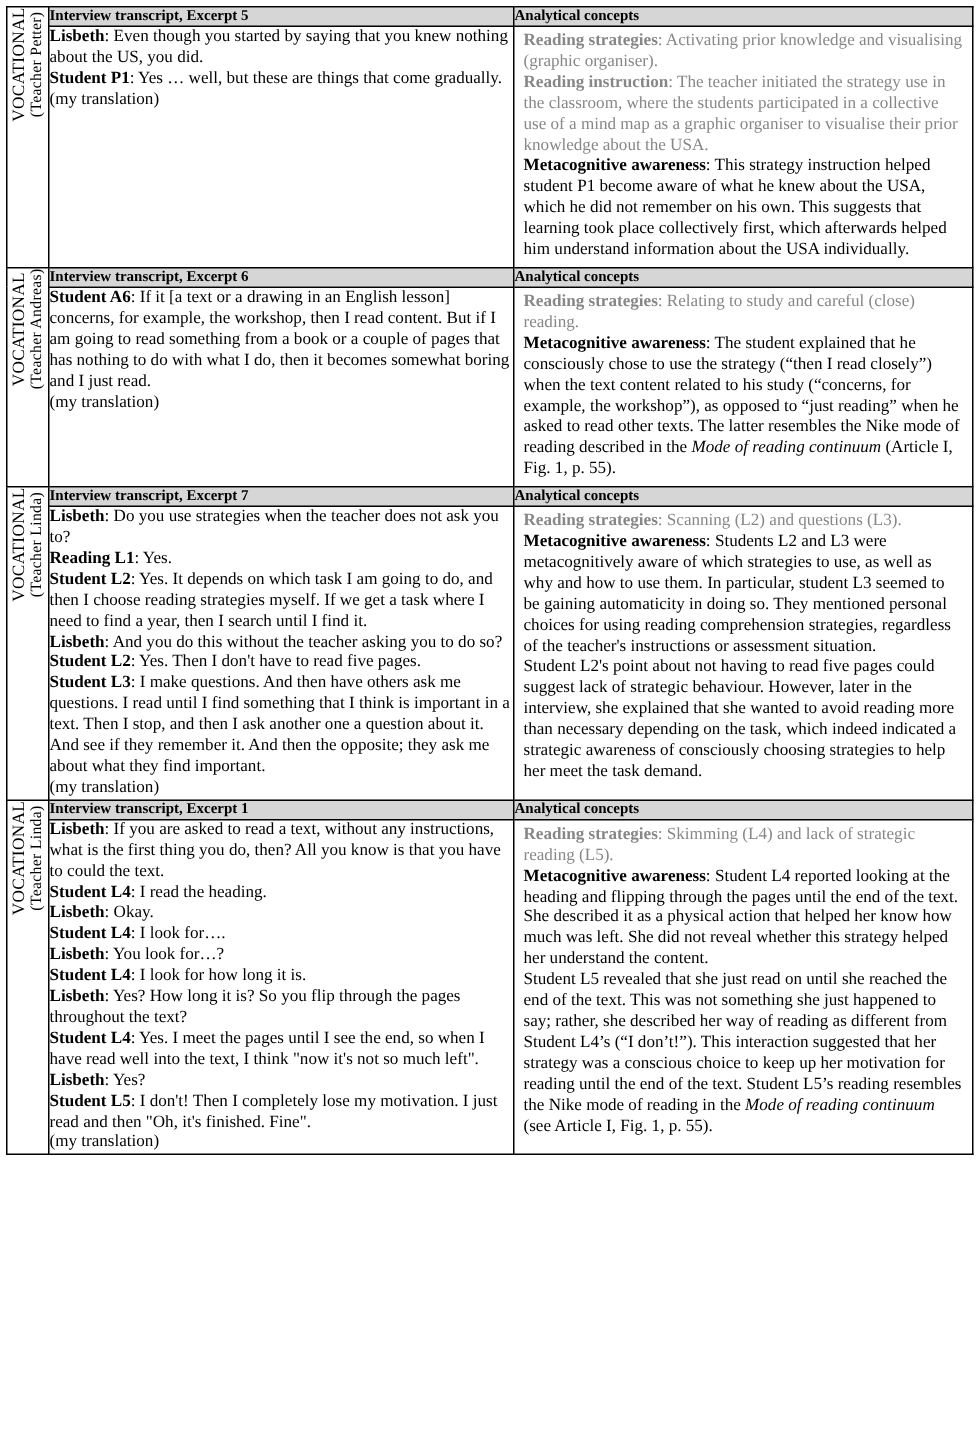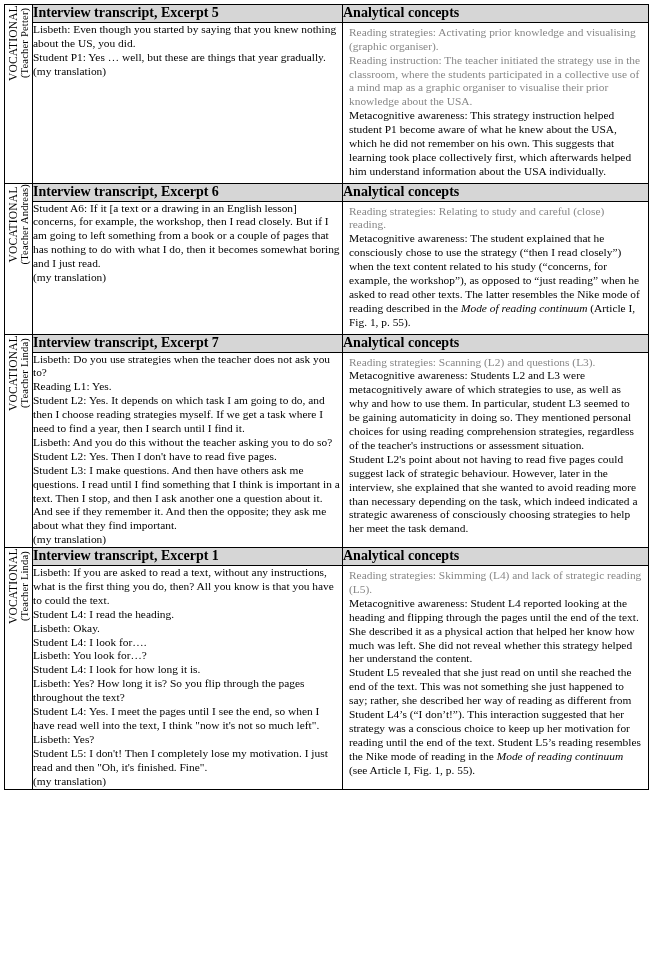--- a/index.html
+++ b/index.html
@@ -47,36 +47,36 @@
     font-size: 10.5px;
     letter-spacing: 0.2px;
   }
   .rotwrap .l1 { display: block; }
   .rotwrap .l2 { display: block; }
   .voc { font-variant: small-caps; font-size: 11.5px; }
 
   .hdrcell {
     background: #d6d6d6;
     font-weight: bold;
-    font-size: 14px;
+    font-size: 10px;
     padding: 2px 4px 2px 5px;
     line-height: 1.2;
   }
   .bodycell {
     padding: 3px 5px 4px 5px;
     font-size: 11.4px;
     line-height: 1.22;
     text-align: left;
   }
   .bodycell.right {
     padding: 3px 6px 4px 6px;
   }
   p { margin: 0 0 0 0; }
   p + p { margin-top: 0; }
-  .b { font-weight: normal; }
+  .b { font-weight: bold; }
   .i { font-style: italic; }
   .gray { color: #878787; text-align: right; }
   .trans { margin-top: 10px; }
   .dialog p { margin: 0; }
 </style>
 </head>
 <body>
 
 <div id="doc">
 <table class="grid">
@@ -93,21 +93,21 @@
         <span class="l1 voc">VOCATIONAL</span>
         <span class="l2">(Teacher Petter)</span>
       </span>
     </td>
     <td class="hdrcell">Interview transcript, Excerpt 5</td>
     <td class="hdrcell">Analytical concepts</td>
   </tr>
   <tr>
     <td class="bodycell dialog">
       <p><span class="b">Lisbeth</span><span>: Even though you started by saying that you knew nothing about the US, you did.</span></p>
-      <p><span class="b">Student P1</span><span>: Yes … well, but these are things that year gradually.</span></p>
+      <p><span class="b">Student P1</span><span>: Yes … well, but these are things that come gradually.</span></p>
       <p class="trans">(my translation)</p>
     </td>
     <td class="bodycell right">
       <p><span class="b gray">Reading strategies</span><span class="gray">: Activating prior knowledge and visualising (graphic organiser).</span></p>
       <p><span class="b gray">Reading instruction</span><span class="gray">: The teacher initiated the strategy use in the classroom, where the students participated in a collective use of a mind map as a graphic organiser to visualise their prior knowledge about the USA.</span></p>
       <p><span class="b">Metacognitive awareness</span><span>: This strategy instruction helped student P1 become aware of what he knew about the USA, which he did not remember on his own. This suggests that learning took place collectively first, which afterwards helped him understand information about the USA individually.</span></p>
     </td>
   </tr>
 
   <tr>
@@ -115,21 +115,21 @@
       <span class="rotwrap">
         <span class="l1 voc">VOCATIONAL</span>
         <span class="l2">(Teacher Andreas)</span>
       </span>
     </td>
     <td class="hdrcell">Interview transcript, Excerpt 6</td>
     <td class="hdrcell">Analytical concepts</td>
   </tr>
   <tr>
     <td class="bodycell dialog">
-      <p><span class="b">Student A6</span><span>: If it [a text or a drawing in an English lesson] concerns, for example, the workshop, then I read closely. But if I am going to left something from a book or a couple of pages that has nothing to do with what I do, then it becomes somewhat boring and I just read.</span></p>
+      <p><span class="b">Student A6</span><span>: If it [a text or a drawing in an English lesson] concerns, for example, the workshop, then I read content. But if I am going to read something from a book or a couple of pages that has nothing to do with what I do, then it becomes somewhat boring and I just read.</span></p>
       <p class="trans">(my translation)</p>
     </td>
     <td class="bodycell right">
       <p><span class="b gray">Reading strategies</span><span class="gray">: Relating to study and careful (close) reading.</span></p>
       <p><span class="b">Metacognitive awareness</span><span>: The student explained that he consciously chose to use the strategy (“then I read closely”) when the text content related to his study (“concerns, for example, the workshop”), as opposed to “just reading” when he asked to read other texts. The latter resembles the Nike mode of reading described in the </span><span class="i">Mode of reading continuum</span><span> (Article I, Fig. 1, p. 55).</span></p>
     </td>
   </tr>
 
   <tr>
     <td class="rotcell" rowspan="2">

